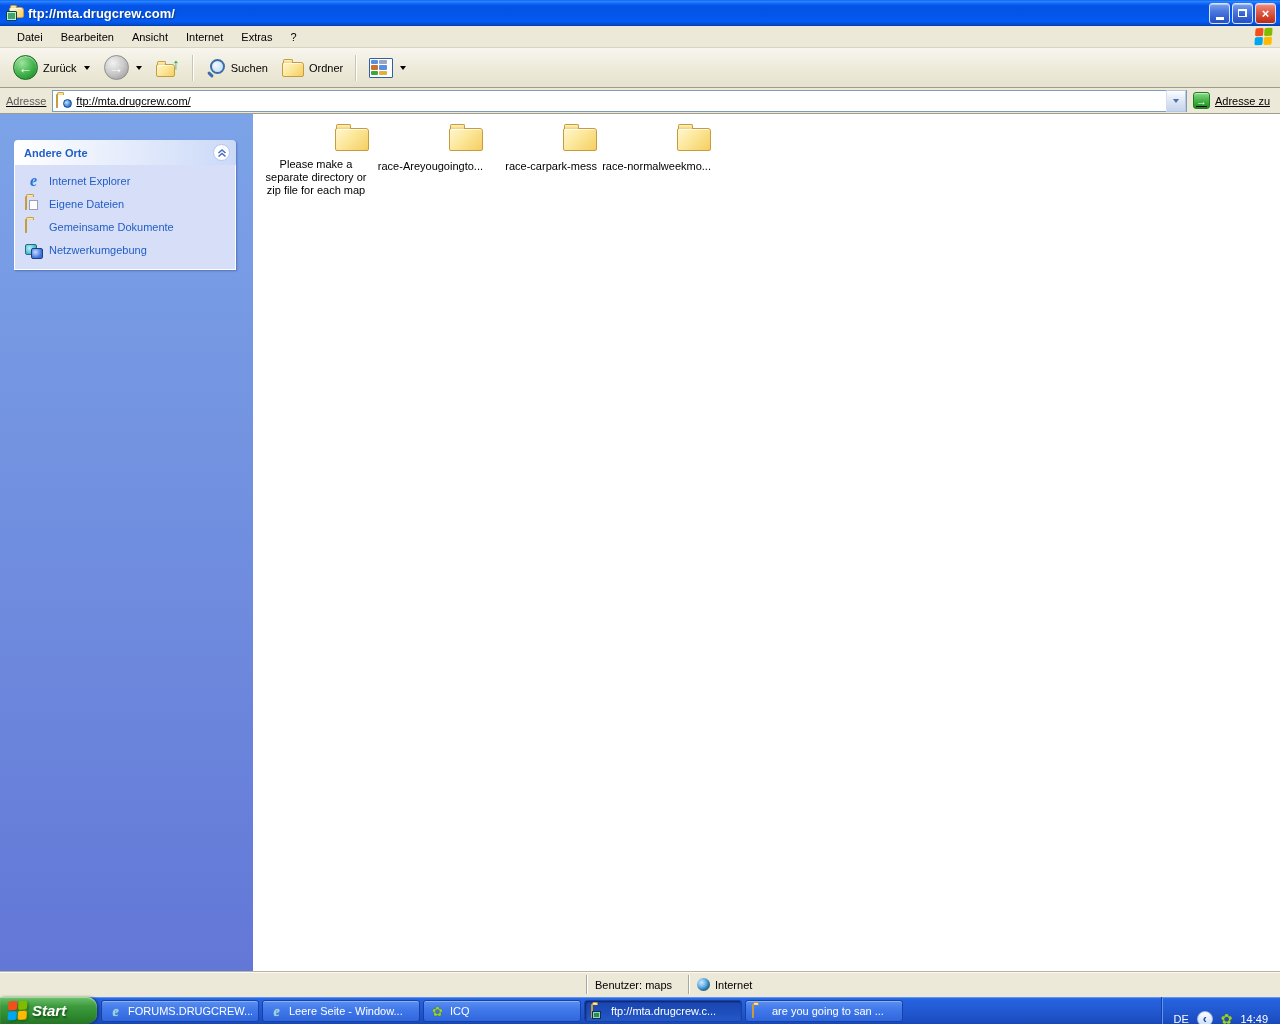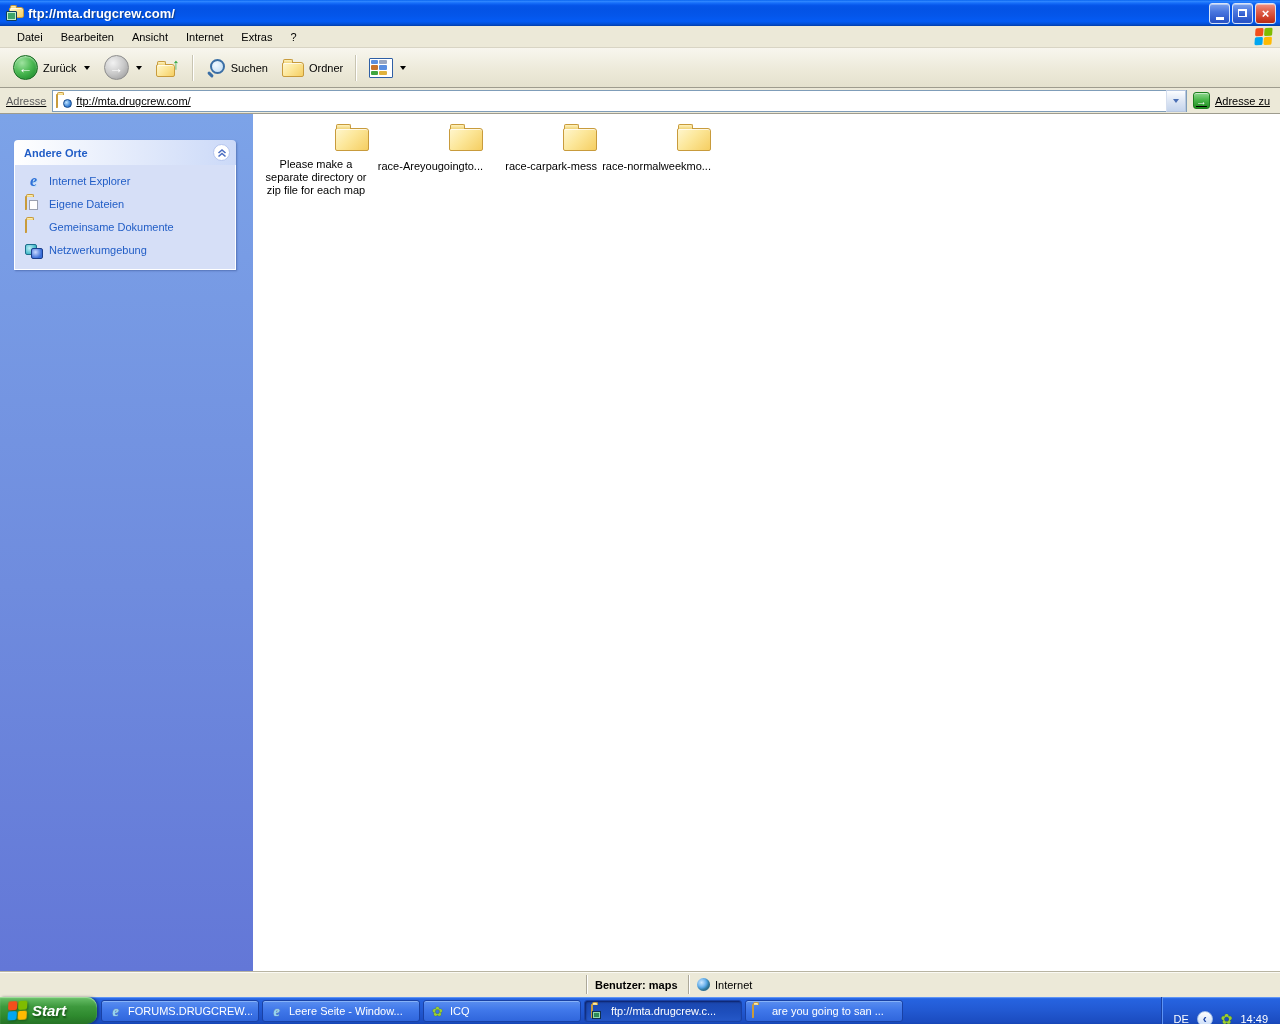--- a/index.html
+++ b/index.html
@@ -134,21 +134,21 @@
   .folder-lg::before{top:-5px;width:15px;height:5px;}
   .file-label{margin-top:7px;text-align:center;width:106px;line-height:13px;}
   .file-label.nowrap{white-space:nowrap;width:auto;max-width:118px;overflow:visible;margin-top:9px;}
 
   
   .statusbar{height:26px;background:#ECE9D8;border-top:1px solid #B8B4A2;box-shadow:inset 0 1px 0 #FBFAF4;
     display:flex;align-items:stretch;box-sizing:border-box;font-size:11px;}
   .sb-divider{width:1px;background:#ACA899;border-right:1px solid #FFFFFF;margin:3px 0;}
   .sb-pane{display:flex;align-items:center;padding:0 7px;}
   .sb-main{flex:none;width:572px;}
-  .sb-user{flex:none;width:86px;font-weight:bold;}
+  .sb-user{flex:none;width:86px;}
   .sb-zone{flex:1;gap:5px;}
   .globe-ico{width:13px;height:13px;border-radius:50%;flex:none;
     background:radial-gradient(circle at 35% 35%,#CFE8FF,#57A7E8 45%,#2E6EB8 80%,#1C5090);
     box-shadow:inset -2px -2px 2px rgba(20,80,40,.35);}
 
   
   .taskbar{height:27px;flex:none;display:flex;align-items:stretch;
     background:linear-gradient(180deg,#3A7BF0 0%,#2E6EE8 4%,#2663E0 9%,#2259D2 50%,#1B4CC0 92%,#1646B5 100%);
     box-shadow:inset 0 1px 0 #5E94F5;}
   .start-btn{width:97px;flex:none;display:flex;align-items:center;gap:5px;padding:0 10px 0 8px;box-sizing:border-box;

